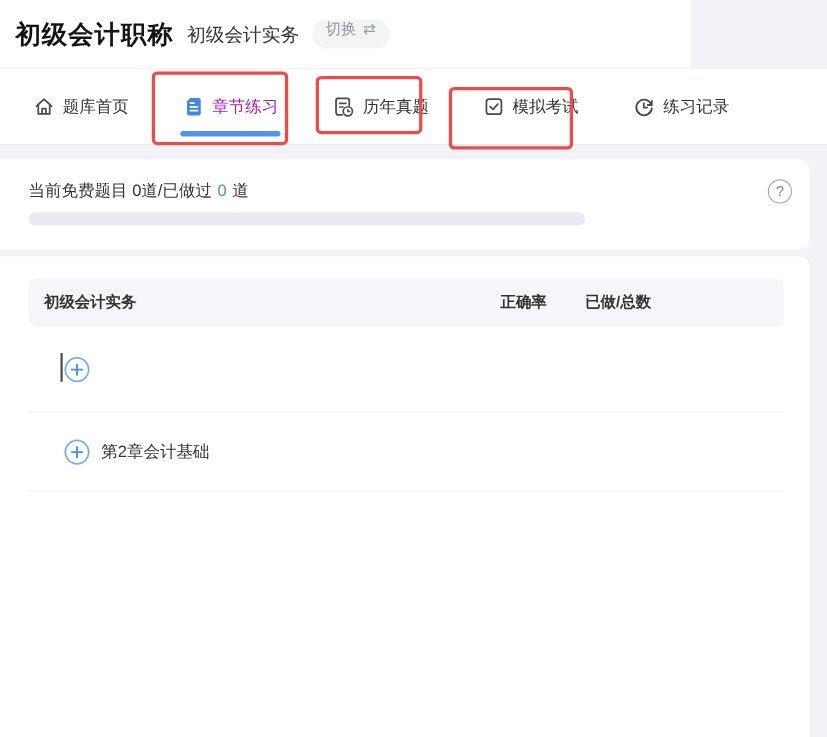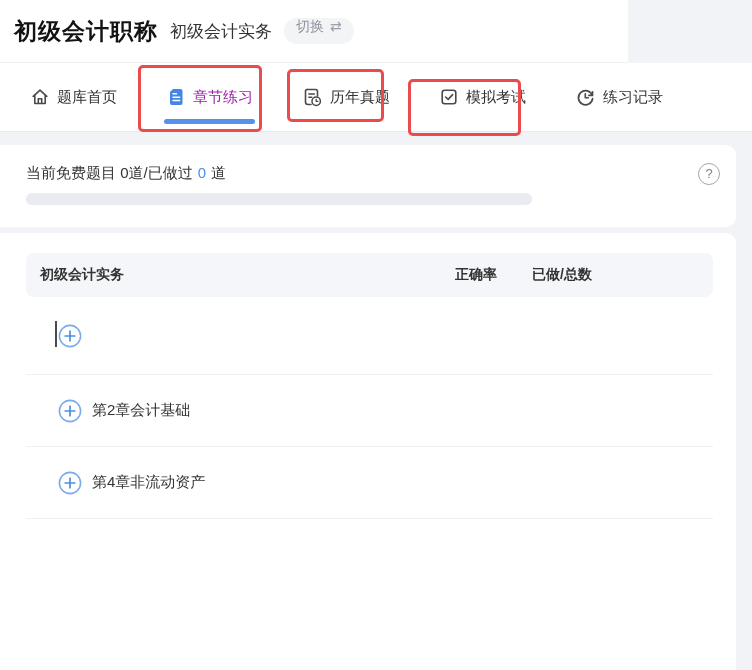--- a/index.html
+++ b/index.html
@@ -218,26 +218,17 @@
         <button class="expand-btn">
           <svg width="24" height="24" viewBox="0 0 24 24" fill="none">
             <circle cx="12" cy="12" r="10.6" stroke="#7babef" stroke-width="1.6"></circle>
             <path d="M12 7.2 V16.8 M7.2 12 H16.8" stroke="#4a90e2" stroke-width="1.7" stroke-linecap="round"></path>
           </svg>
         </button>
         <span class="row-label">第2章会计基础</span>
       </div>
 
 
-      <div class="chapter-row">
-        <button class="expand-btn">
-          <svg width="24" height="24" viewBox="0 0 24 24" fill="none">
-            <circle cx="12" cy="12" r="10.6" stroke="#7babef" stroke-width="1.6"></circle>
-            <path d="M12 7.2 V16.8 M7.2 12 H16.8" stroke="#4a90e2" stroke-width="1.7" stroke-linecap="round"></path>
-          </svg>
-        </button>
-        <span class="row-label">第4章非流动资产</span>
-      </div>
 
     </div>
   </div>
 
 </div>
 
 </body></html>

